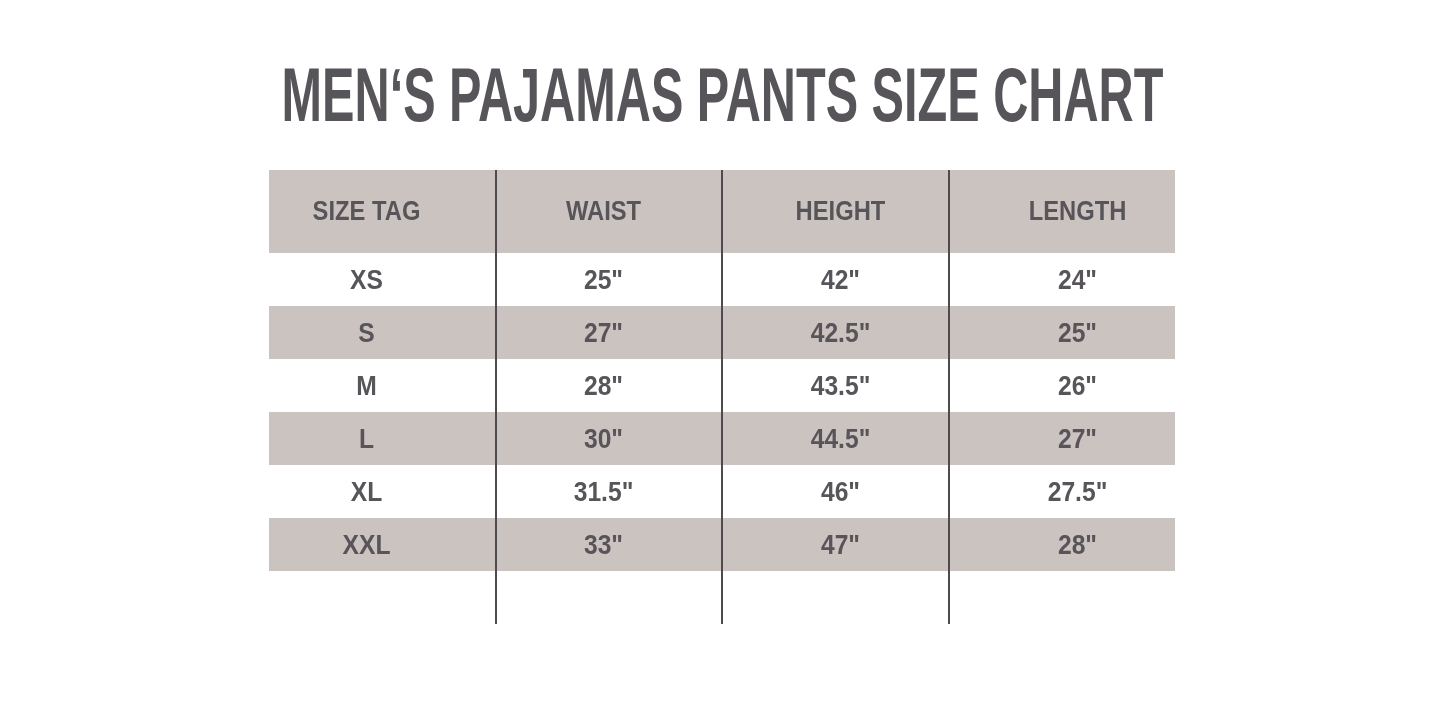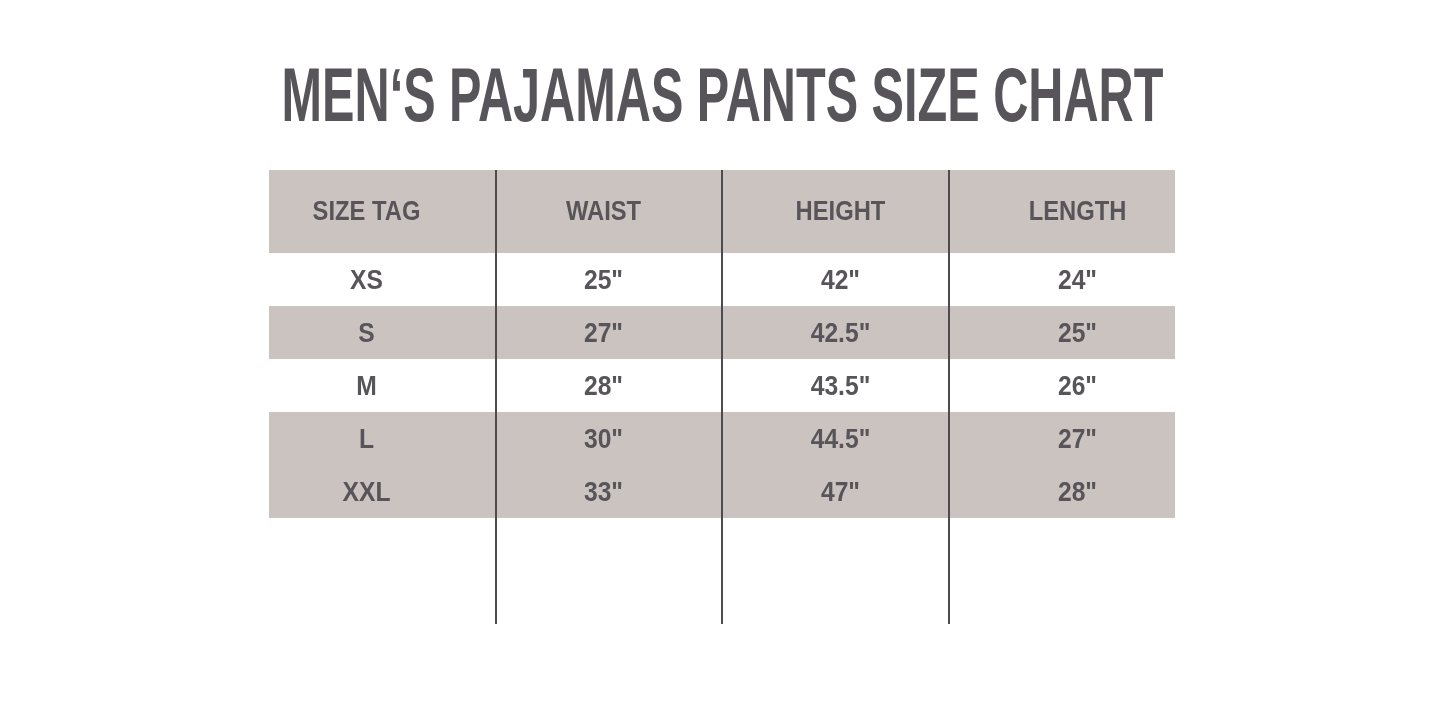--- a/index.html
+++ b/index.html
@@ -103,20 +103,26 @@
       <div class="cell">28"</div>
       <div class="cell">43.5"</div>
       <div class="cell">26"</div>
     </div>
     <div class="row striped">
       <div class="cell">L</div>
       <div class="cell">30"</div>
       <div class="cell">44.5"</div>
       <div class="cell">27"</div>
     </div>
+    <div class="row">
+      <div class="cell">XL</div>
+      <div class="cell">31.5"</div>
+      <div class="cell">46"</div>
+      <div class="cell">27.5"</div>
+    </div>
     <div class="row striped">
       <div class="cell">XXL</div>
       <div class="cell">33"</div>
       <div class="cell">47"</div>
       <div class="cell">28"</div>
     </div>
     <div class="divider" style="left: calc(25% - 1px);"></div>
     <div class="divider" style="left: calc(50% - 1px);"></div>
     <div class="divider" style="left: calc(75% - 1px);"></div>
   </div>

